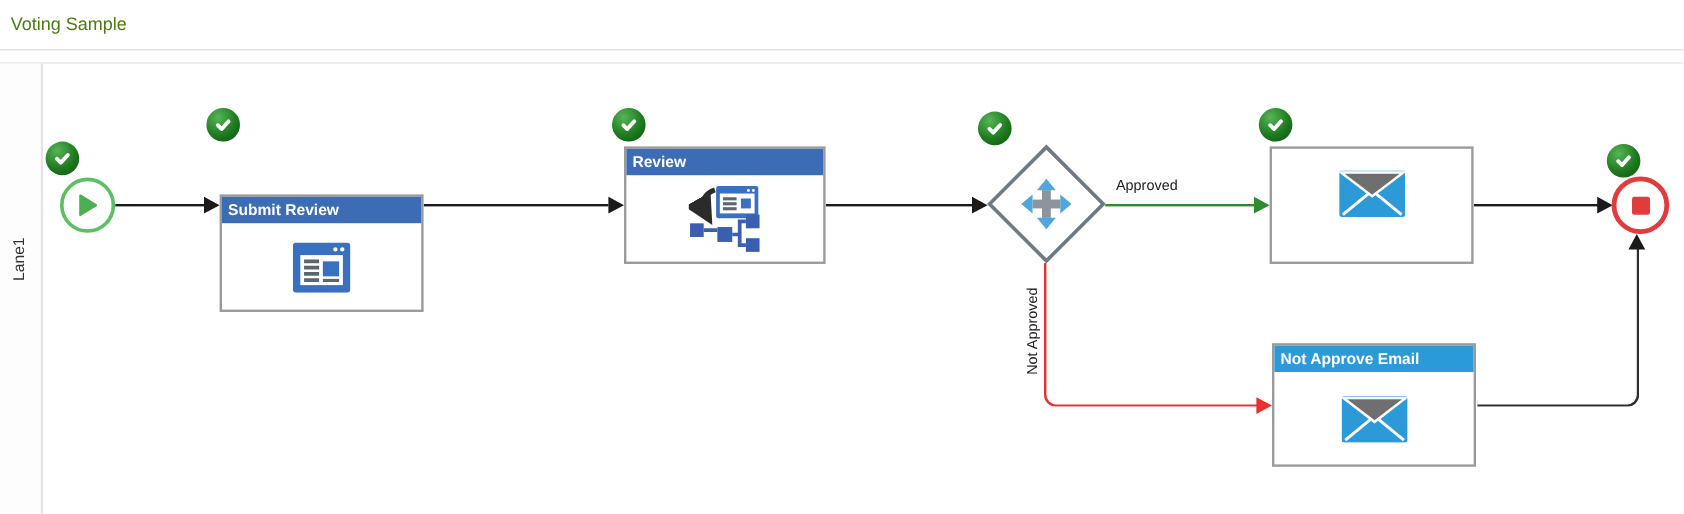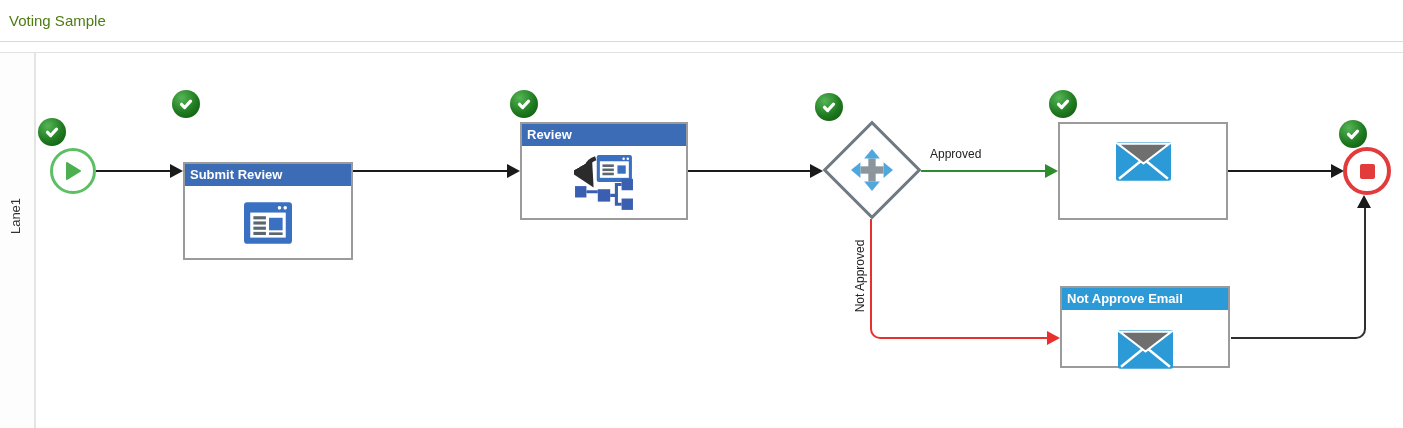--- a/index.html
+++ b/index.html
@@ -190,21 +190,21 @@
       <polygon points="1.5,1.5 52.5,1.5 27,21" fill="#6F6F6F" stroke="#fff" stroke-width="2"></polygon>
     </svg>
   </div>
 </div>
 <div class="n badge" style="left:1049px; top:90px;">
   <svg width="18" height="18" viewBox="0 0 28 28">
     <path d="M7 14.5 L12 19.5 L21 9.5" fill="none" stroke="#fff" stroke-width="5" stroke-linecap="round" stroke-linejoin="round"></path>
   </svg>
 </div>
 
-<div class="n task" style="left:1060px; top:286px; height:82px;">
+<div class="n task" style="left:1060px; top:286px; height:103px;">
   <div class="task-header light">Not Approve Email</div>
   <div class="task-body" style="height:79px;">
     <svg width="55" height="39" viewBox="0 0 54 38">
       <rect x="0" y="0" width="54" height="38" rx="2" fill="#2D9AD8"></rect>
       <path d="M3 36 L25 18 M51 36 L29 18" stroke="#fff" stroke-width="2.4" fill="none"></path>
       <polygon points="1.5,1.5 52.5,1.5 27,21" fill="#6F6F6F" stroke="#fff" stroke-width="2"></polygon>
     </svg>
   </div>
 </div>
 

